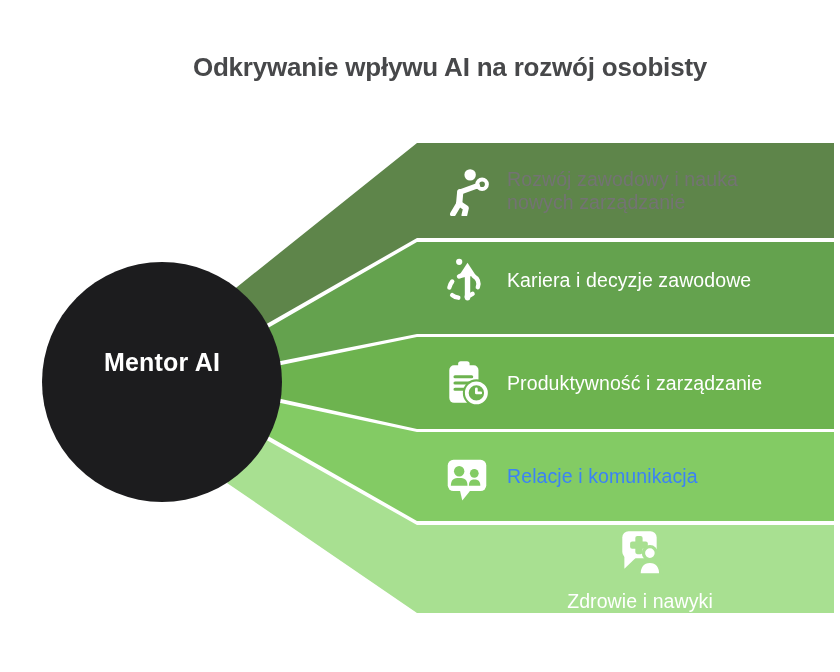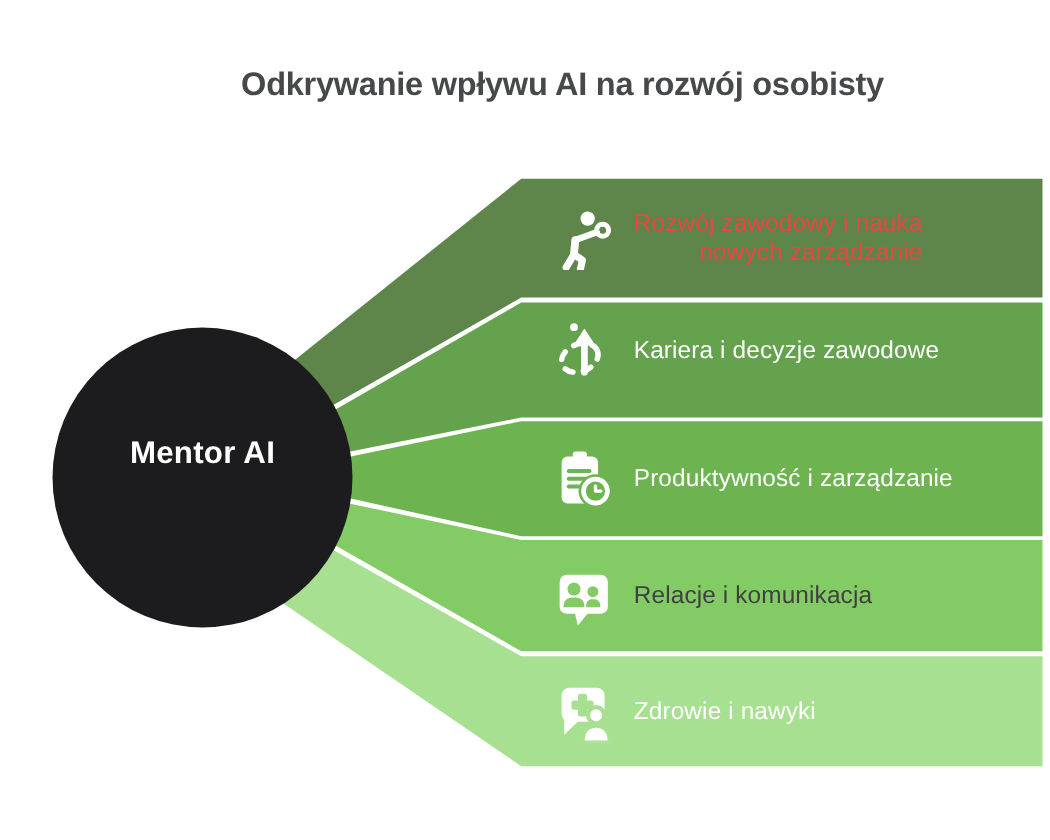--- a/index.html
+++ b/index.html
@@ -60,21 +60,21 @@
     <polygon class="item-shape" points="214.6,289 397,143 814,143 814,238 397,238 245.2,324.8" fill="#5e854a"></polygon>
     <polygon class="item-shape" points="247.1,328.4 397,242 814,242 814,334 397,334 258.2,361.5" fill="#64a24e"></polygon>
     <polygon class="item-shape" points="258.8,365.6 397,337 814,337 814,429 397,429 258.8,398.4" fill="#6db34f"></polygon>
     <polygon class="item-shape" points="258.2,402.5 397,432 814,432 814,521 397,521 247.1,435.6" fill="#83cb64"></polygon>
     <polygon class="item-shape" points="245.2,439.2 397,525 814,525 814,613 397,613 207,483" fill="#a8e091"></polygon>
     <circle cx="142" cy="382" r="120" fill="#1c1c1e"></circle>
   </svg>
 
   <div class="center-label" style="color: rgb(255, 255, 255);">Mentor AI</div>
 
-  <div class="item-row row-1" style="--accent: #5e854a; color: #ef4444; text-align: right;">
+  <div class="item-row row-1" style="--accent: #5e854a; color: #737373;">
     <svg class="item-icon" viewBox="0 0 48 48">
       <circle cx="27" cy="8.5" r="5.5" fill="#fff"></circle>
       <path d="M17.5 25 L34 19" stroke="#fff" stroke-width="5" stroke-linecap="round" fill="none"></path>
       <circle cx="38.5" cy="17.5" r="4.6" fill="none" stroke="#fff" stroke-width="3.8"></circle>
       <path d="M17.5 25 L16.5 36" stroke="#fff" stroke-width="6" stroke-linecap="round" fill="none"></path>
       <path d="M16.5 36 L10.5 46" stroke="#fff" stroke-width="5.5" stroke-linecap="round" fill="none"></path>
       <path d="M16.5 36 L23 40.5 L21.5 47" stroke="#fff" stroke-width="5.5" stroke-linecap="round" stroke-linejoin="round" fill="none"></path>
     </svg>
     <div class="item-label">
       <div>Rozwój zawodowy i nauka</div>
@@ -102,36 +102,36 @@
       <path d="M12.5 18 H28.5 M12.5 24 H28.5 M12.5 30 H23" stroke="var(--accent)" stroke-width="3" stroke-linecap="round" fill="none"></path>
       <circle cx="33" cy="33.5" r="13" fill="var(--accent)"></circle>
       <circle cx="33" cy="33.5" r="9.2" fill="none" stroke="#fff" stroke-width="3.6"></circle>
       <path d="M33 29.5 V33.5 H37.2" stroke="#fff" stroke-width="2.6" stroke-linecap="round" stroke-linejoin="round" fill="none"></path>
     </svg>
     <div class="item-label">
       <div>Produktywność i zarządzanie</div>
     </div>
   </div>
 
-  <div class="item-row row-4" style="--accent: #83cb64; color: #404040;">
+  <div class="item-row row-4" style="--accent: #83cb64; color: #3b82f6;">
     <svg class="item-icon" viewBox="0 0 48 48">
       <rect x="5.5" y="7.5" width="37" height="30" rx="5.5" fill="#fff"></rect>
       <path d="M17 36 H28 L19.5 46.5 Z" fill="#fff"></path>
       <circle cx="16.5" cy="18.5" r="5" fill="var(--accent)"></circle>
       <path d="M8.5 32.5 C8.5 26.5 11.5 25 16.5 25 C21.5 25 24.5 26.5 24.5 32.5 Z" fill="var(--accent)"></path>
       <circle cx="31" cy="20.5" r="4.2" fill="var(--accent)"></circle>
       <path d="M25.8 32.5 C25.8 27.5 28 26.3 31 26.3 C34.5 26.3 36.8 27.5 36.8 32.5 Z" fill="var(--accent)"></path>
     </svg>
     <div class="item-label">
       <div>Relacje i komunikacja</div>
       <div></div>
     </div>
   </div>
 
-  <div class="item-row row-5" style="--accent: #a8e091; color: rgb(255, 255, 255);">
+  <div class="item-row row-5" style="--accent: #a8e091; color: rgb(255, 255, 255); flex-direction: column;">
     <svg class="item-icon" viewBox="0 0 48 48">
       <rect x="7" y="6" width="33" height="26" rx="6" fill="#fff"></rect>
       <path d="M9 27 V42 L21 30.5 Z" fill="#fff"></path>
       <rect x="19.5" y="10.5" width="7" height="17.5" rx="2" fill="var(--accent)"></rect>
       <rect x="14.5" y="15.8" width="17" height="7" rx="2" fill="var(--accent)"></rect>
       <circle cx="33.5" cy="27" r="6.2" fill="#fff" stroke="var(--accent)" stroke-width="3.2"></circle>
       <path d="M23 48 C23 38.5 27 35 33.5 35 C40 35 44 38.5 44 48 Z" fill="#fff" stroke="var(--accent)" stroke-width="3.2"></path>
     </svg>
     <div class="item-label">
       <div>Zdrowie i nawyki</div>

